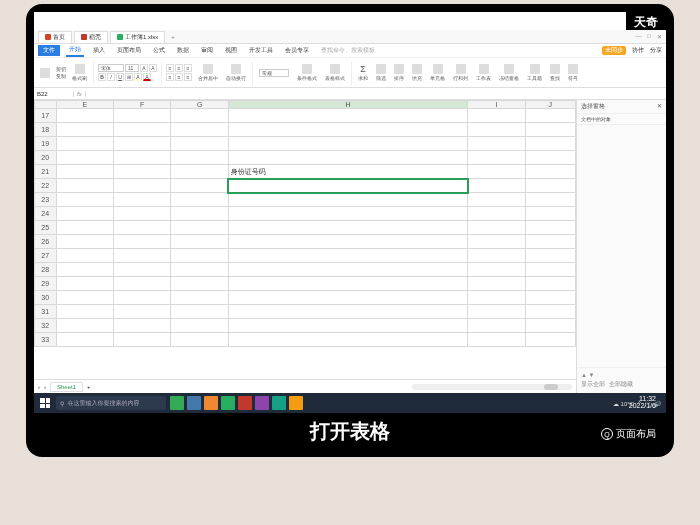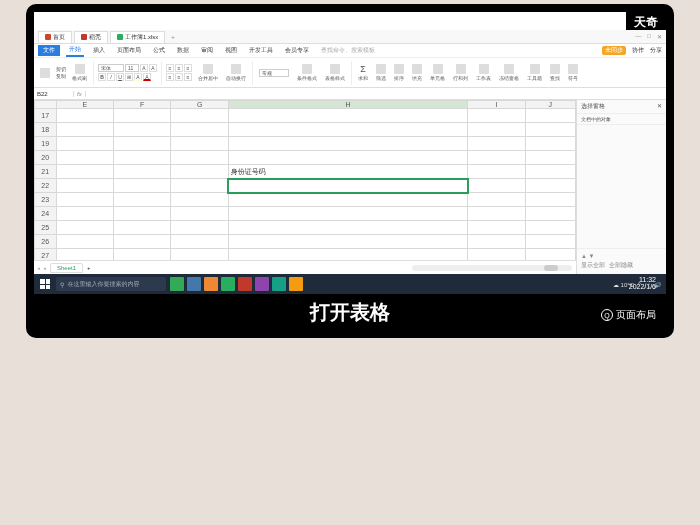--- a/index.html
+++ b/index.html
@@ -1,17 +1,17 @@
 <!DOCTYPE html>
 <html><head>
 <meta charset="utf-8">
 <style>
 * { margin: 0; padding: 0; box-sizing: border-box; font-family: "Microsoft YaHei", sans-serif; }
 body { background: #e8e0d8; width: 700px; height: 525px; overflow: hidden; position: relative; }
-.monitor { position: absolute; left: 26px; top: 4px; width: 648px; height: 334px; background: #000; border-radius: 10px; padding: 8px; }
+.monitor { position: absolute; left: 26px; top: 4px; width: 648px; height: 453px; background: #000; border-radius: 16px; padding: 8px; }
 .screen { width: 100%; height: 100%; background: #fff; position: relative; overflow: hidden; font-size: 7px; color: #333; }
 
 .black-bar-top { position: absolute; top: 0; right: 0; height: 18px; background: #000; color: #fff; padding: 2px 8px; font-size: 12px; font-weight: bold; z-index: 100; }
 .caption-bar { position: absolute; bottom: 0; left: 0; right: 0; height: 36px; background: #000; color: #fff; display: flex; align-items: center; justify-content: center; font-size: 20px; font-weight: bold; z-index: 100; }
 .watermark { position: absolute; bottom: 8px; right: 10px; color: #fff; font-size: 10px; z-index: 101; display: flex; align-items: center; gap: 3px; }
 .watermark-icon { width: 12px; height: 12px; border: 1px solid #fff; border-radius: 50%; display: flex; align-items: center; justify-content: center; font-size: 7px; }
 .timestamp-badge { position: absolute; bottom: 40px; right: 10px; color: #fff; font-size: 7px; z-index: 101; text-align: right; }
 
 .app { position: absolute; top: 18px; left: 0; right: 0; bottom: 56px; background: #fff; display: flex; flex-direction: column; }
 

